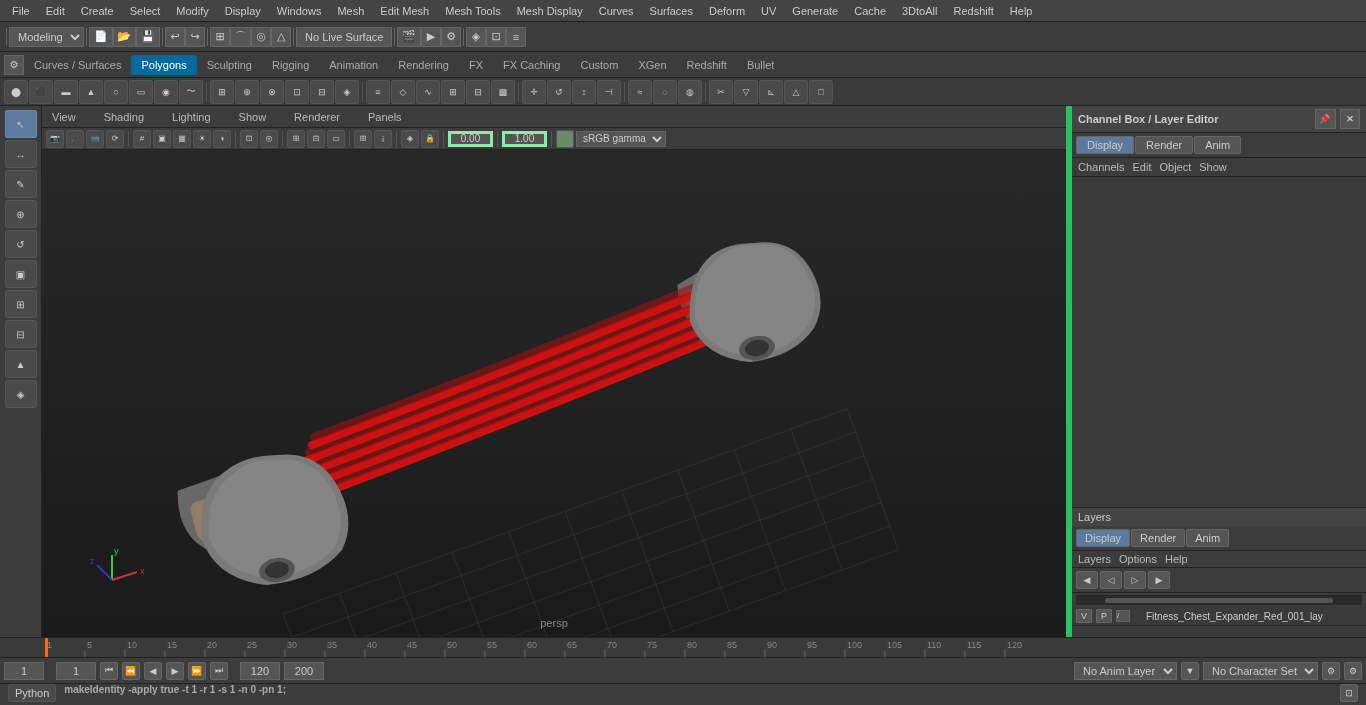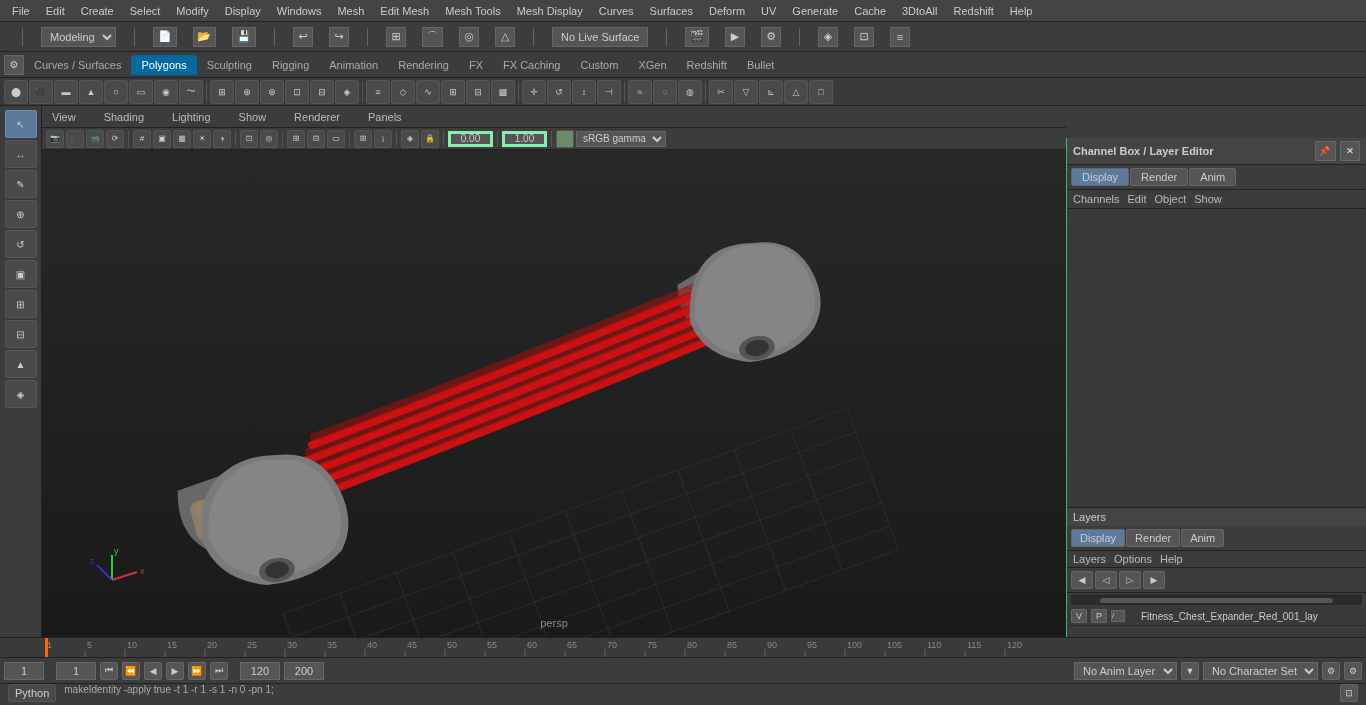--- a/index.html
+++ b/index.html
@@ -29,23 +29,23 @@
       color: #cccccc;
       white-space: nowrap;
     }
 
     
     #toolbar-row {
       display: flex;
       align-items: center;
       background: #3c3c3c;
       height: 30px;
-      padding: 0 20px;
-      border-bottom: 1px solid #222;
-      gap: 16px;
+      padding: 0 4px;
+      border-bottom: 1px solid #222;
+      gap: 0;
     }
     .toolbar-select {
       background: #555;
       color: #ccc;
       border: 1px solid #666;
       height: 20px;
       font-size: 11px;
       padding: 0 4px;
     }
     .toolbar-btn {
@@ -146,24 +146,23 @@
       transform: translateX(-50%);
       color: #888;
       font-size: 11px;
       pointer-events: none;
     }
 
     
     #right-panel {
       width: 300px;
       background: #3c3c3c;
-      border-left: 1px solid #22c55e;
+      border-left: 6px solid #22c55e;
       display: flex;
       flex-direction: column;
-      margin-top: 32px;
     }
     #channel-box-header {
       display: flex;
       align-items: center;
       justify-content: space-between;
       background: #444;
       padding: 3px 6px;
       border-bottom: 1px solid #222;
       font-size: 11px;
       font-weight: bold;
@@ -361,20 +360,21 @@
       padding: 2px 6px;
       background: #4a4a4a;
       border: 1px solid #555;
       border-radius: 2px;
       cursor: pointer;
     }
     .status-cmd {
       flex: 1;
       color: #aaa;
       font-size: 10px;
+      font-weight: bold;
     }
 
     
     #view-toolbar {
       display: flex;
       align-items: center;
       background: #3c3c3c;
       height: 22px;
       padding: 0 4px;
       gap: 16px;

